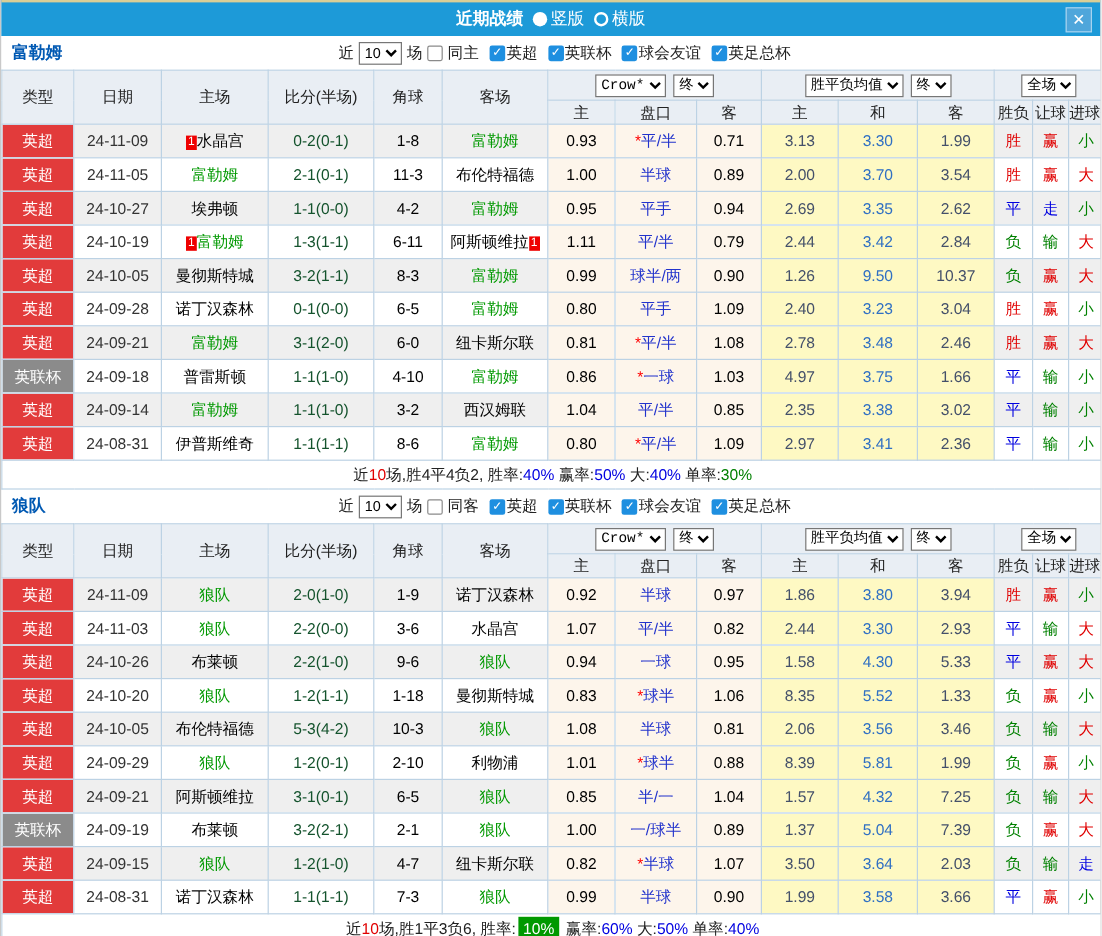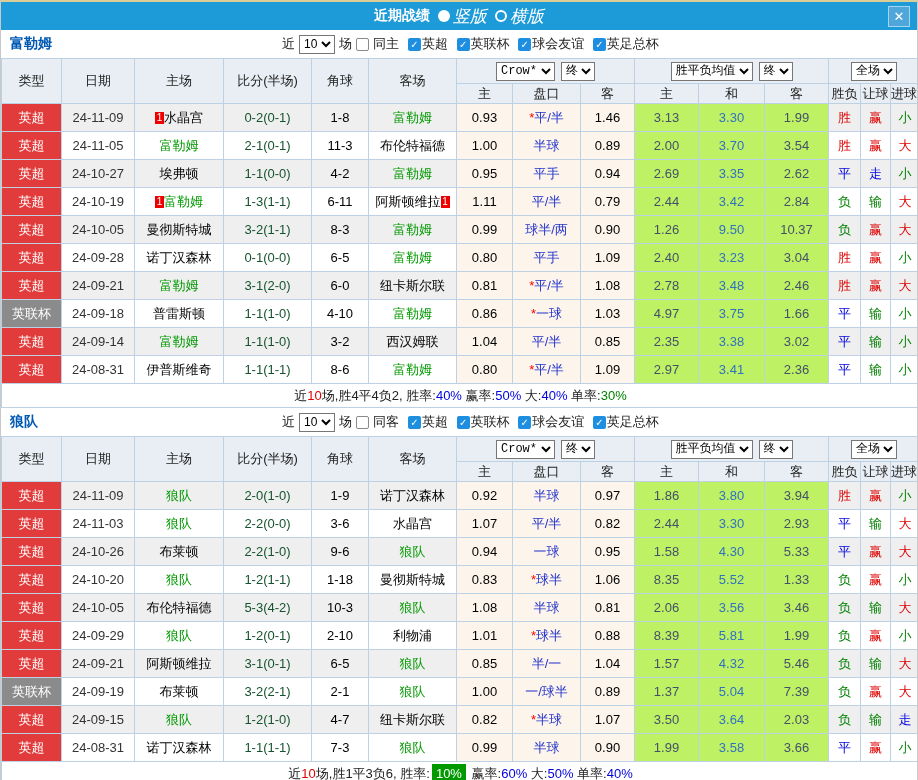--- a/index.html
+++ b/index.html
@@ -12,21 +12,21 @@
   }
   
   .topbar {
     height: 30px; background: #1d9ad8; border-top: 2px solid #dace96;
     display: flex; align-items: center; justify-content: center; position: relative;
   }
   .title { color: #fff; font-weight: bold; font-size: 14px; }
   .radio { display: inline-block; width: 12px; height: 12px; border-radius: 50%; margin: 0 3px 0 8px; }
   .radio.filled { background: #fff; }
   .radio.empty  { border: 2px solid #fff; background: transparent; }
-  .radio-label { color: #fff; font-size: 17px; font-style: italic; }
+  .radio-label { color: #fff; font-size: 14px; }
   .close-btn {
     position: absolute; right: 7px; top: 4px; width: 22px; height: 21px;
     background: #4fa6db; border: 1px solid #a6d4f0; color: #fff;
     display: flex; align-items: center; justify-content: center;
     font-size: 13px; font-weight: bold; cursor: pointer;
   }
   
   .filter-row { height: 28px; display: flex; align-items: center; padding: 0 9px; position: relative; font-size: 13px; color: #222; }
   .team-name { color: #0059b3; font-weight: bold; font-size: 14px; }
   .filter-controls { position: absolute; left: 50%; transform: translateX(-47%); display: flex; align-items: center; white-space: nowrap; }
@@ -51,21 +51,21 @@
   .type-td { padding: 0; }
   .badge { display: flex; align-items: center; justify-content: center; height: 27px; color: #fff; font-size: 13px; }
   .badge.red  { background: #e23b3b; }
   .badge.gray { background: #8b8b8b; }
   .date { color: #333; }
   .green { color: #009900; }
   .card { display: inline-block; background: #ee0000; color: #fff; font-style: normal; font-size: 10px; line-height: 12px; min-width: 9px; text-align: center; vertical-align: 1px; }
   .card:empty { display: none; }
   .score { color: #14532d; }
   .bg-cream { background: #fdf5eb; }
-  .bg-blue  { background: #bef264; }
+  .bg-blue  { background: #fef9c3; }
   .odds { color: #000000; }
   .hand { color: #2233cc; }
   .star { color: #ff0000; }
   .star:empty { display: none; }
   .avg { color: #44506a; }
   .avg.mid { color: #3070c3; }
   .c-red   { color: #e00000; }
   .c-blue  { color: #0000e0; }
   .c-green { color: #008000; }
   .foot { font-size: 13px; color: #222; background: #fff; }
@@ -175,21 +175,21 @@
             <td class="type-td">
               <span class="badge red">英超</span>
             </td>
             <td class="date">24-11-09</td>
             <td class="team"><i class="card">1</i><span>水晶宫</span></td>
             <td class="score">0-2(0-1)</td>
             <td>1-8</td>
             <td class="team"><span class="green">富勒姆</span></td>
             <td class="bg-cream odds">0.93</td>
             <td class="bg-cream hand"><span class="star">*</span><span>平/半</span></td>
-            <td class="bg-cream odds">1.46</td>
+            <td class="bg-cream odds">0.71</td>
             <td class="bg-blue avg">3.13</td>
             <td class="bg-blue avg mid">3.30</td>
             <td class="bg-blue avg">1.99</td>
             <td class="res c-red">胜</td>
             <td class="res c-red">赢</td>
             <td class="res c-green">小</td>
           </tr>
 
           <tr>
             <td class="type-td">
@@ -591,21 +591,21 @@
             <td class="date">24-09-21</td>
             <td class="team"><span>阿斯顿维拉</span></td>
             <td class="score">3-1(0-1)</td>
             <td>6-5</td>
             <td class="team"><span class="green">狼队</span></td>
             <td class="bg-cream odds">0.85</td>
             <td class="bg-cream hand"><span>半/一</span></td>
             <td class="bg-cream odds">1.04</td>
             <td class="bg-blue avg">1.57</td>
             <td class="bg-blue avg mid">4.32</td>
-            <td class="bg-blue avg">5.46</td>
+            <td class="bg-blue avg">7.25</td>
             <td class="res c-green">负</td>
             <td class="res c-green">输</td>
             <td class="res c-red">大</td>
           </tr>
 
           <tr>
             <td class="type-td">
               <span class="badge gray">英联杯</span>
             </td>
             <td class="date">24-09-19</td>

